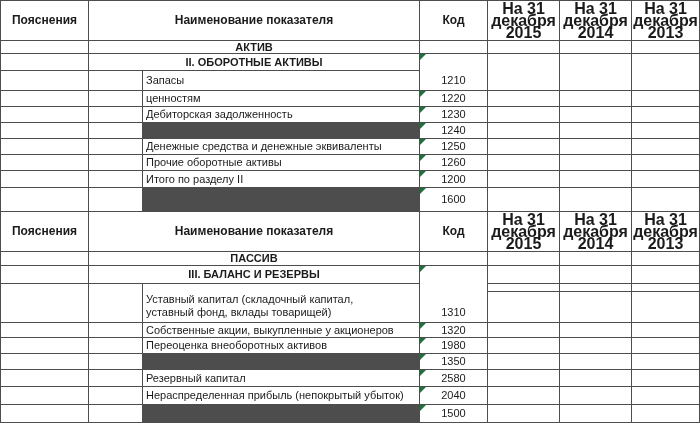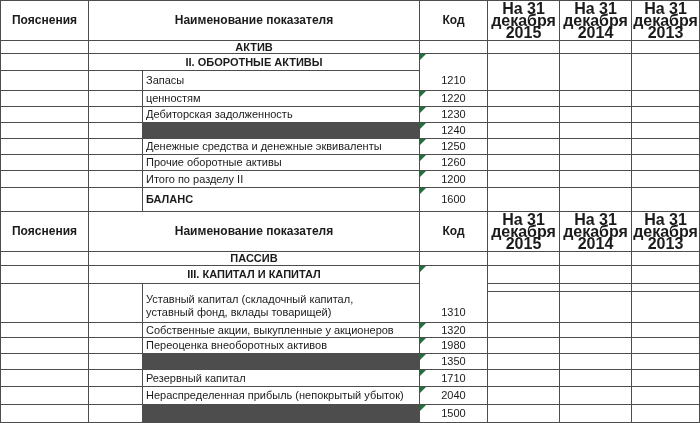--- a/index.html
+++ b/index.html
@@ -119,42 +119,41 @@
   <div class="cell" style="grid-area:10/1/11/2"></div>
   <div class="cell" style="grid-area:10/2/11/3"></div>
   <div class="cell" style="grid-area:10/3/11/4">Итого по разделу II</div>
   <div class="cell code tri" style="grid-area:10/4/11/5">1200</div>
   <div class="cell" style="grid-area:10/5/11/6"></div>
   <div class="cell" style="grid-area:10/6/11/7"></div>
   <div class="cell" style="grid-area:10/7/11/8"></div>
 
   <div class="cell" style="grid-area:11/1/12/2"></div>
   <div class="cell" style="grid-area:11/2/12/3"></div>
-  <div class="cell bold" style="grid-area:11/3/12/4">БАЛАНС</div>
   <div class="cell code tri" style="grid-area:11/4/12/5">1600</div>
   <div class="cell" style="grid-area:11/5/12/6"></div>
   <div class="cell" style="grid-area:11/6/12/7"></div>
   <div class="cell" style="grid-area:11/7/12/8"></div>
 
   <div class="cell hdr" style="grid-area:12/1/13/2">Пояснения</div>
   <div class="cell hdr" style="grid-area:12/2/13/4">Наименование показателя</div>
   <div class="cell hdr" style="grid-area:12/4/13/5">Код</div>
   <div class="cell datehdr" style="grid-area:12/5/13/6">На 31 декабря 2015</div>
   <div class="cell datehdr" style="grid-area:12/6/13/7">На 31 декабря 2014</div>
   <div class="cell datehdr" style="grid-area:12/7/13/8">На 31 декабря 2013</div>
 
   <div class="cell" style="grid-area:13/1/14/2"></div>
   <div class="cell bold center" style="grid-area:13/2/14/4">ПАССИВ</div>
   <div class="cell" style="grid-area:13/4/14/5"></div>
   <div class="cell" style="grid-area:13/5/14/6"></div>
   <div class="cell" style="grid-area:13/6/14/7"></div>
   <div class="cell" style="grid-area:13/7/14/8"></div>
 
   <div class="cell" style="grid-area:14/1/15/2"></div>
-  <div class="cell bold center" style="grid-area:14/2/15/4">III. КАПИТАЛ И КАПИТАЛ</div>
+  <div class="cell bold center" style="grid-area:14/2/15/4">III. БАЛАНС И РЕЗЕРВЫ</div>
   <div class="cell code bottom tri" style="grid-area:14/4/17/5">1310</div>
   <div class="cell" style="grid-area:14/5/15/6"></div>
   <div class="cell" style="grid-area:14/6/15/7"></div>
   <div class="cell" style="grid-area:14/7/15/8"></div>
 
   <div class="cell" style="grid-area:15/1/17/2"></div>
   <div class="cell" style="grid-area:15/2/17/3"></div>
   <div class="cell bottom wrap2" style="grid-area:15/3/17/4">
       <span class="inner">Уставный капитал (складочный капитал, уставный фонд, вклады товарищей)</span>
     </div>
@@ -184,21 +183,21 @@
   <div class="cell" style="grid-area:19/1/20/2"></div>
   <div class="cell" style="grid-area:19/2/20/3"></div>
   <div class="cell code tri" style="grid-area:19/4/20/5">1350</div>
   <div class="cell" style="grid-area:19/5/20/6"></div>
   <div class="cell" style="grid-area:19/6/20/7"></div>
   <div class="cell" style="grid-area:19/7/20/8"></div>
 
   <div class="cell" style="grid-area:20/1/21/2"></div>
   <div class="cell" style="grid-area:20/2/21/3"></div>
   <div class="cell" style="grid-area:20/3/21/4">Резервный капитал</div>
-  <div class="cell code tri" style="grid-area:20/4/21/5">1710</div>
+  <div class="cell code tri" style="grid-area:20/4/21/5">2580</div>
   <div class="cell" style="grid-area:20/5/21/6"></div>
   <div class="cell" style="grid-area:20/6/21/7"></div>
   <div class="cell" style="grid-area:20/7/21/8"></div>
 
   <div class="cell" style="grid-area:21/1/22/2"></div>
   <div class="cell" style="grid-area:21/2/22/3"></div>
   <div class="cell" style="grid-area:21/3/22/4">Нераспределенная прибыль (непокрытый убыток)</div>
   <div class="cell code tri" style="grid-area:21/4/22/5">2040</div>
   <div class="cell" style="grid-area:21/5/22/6"></div>
   <div class="cell" style="grid-area:21/6/22/7"></div>

